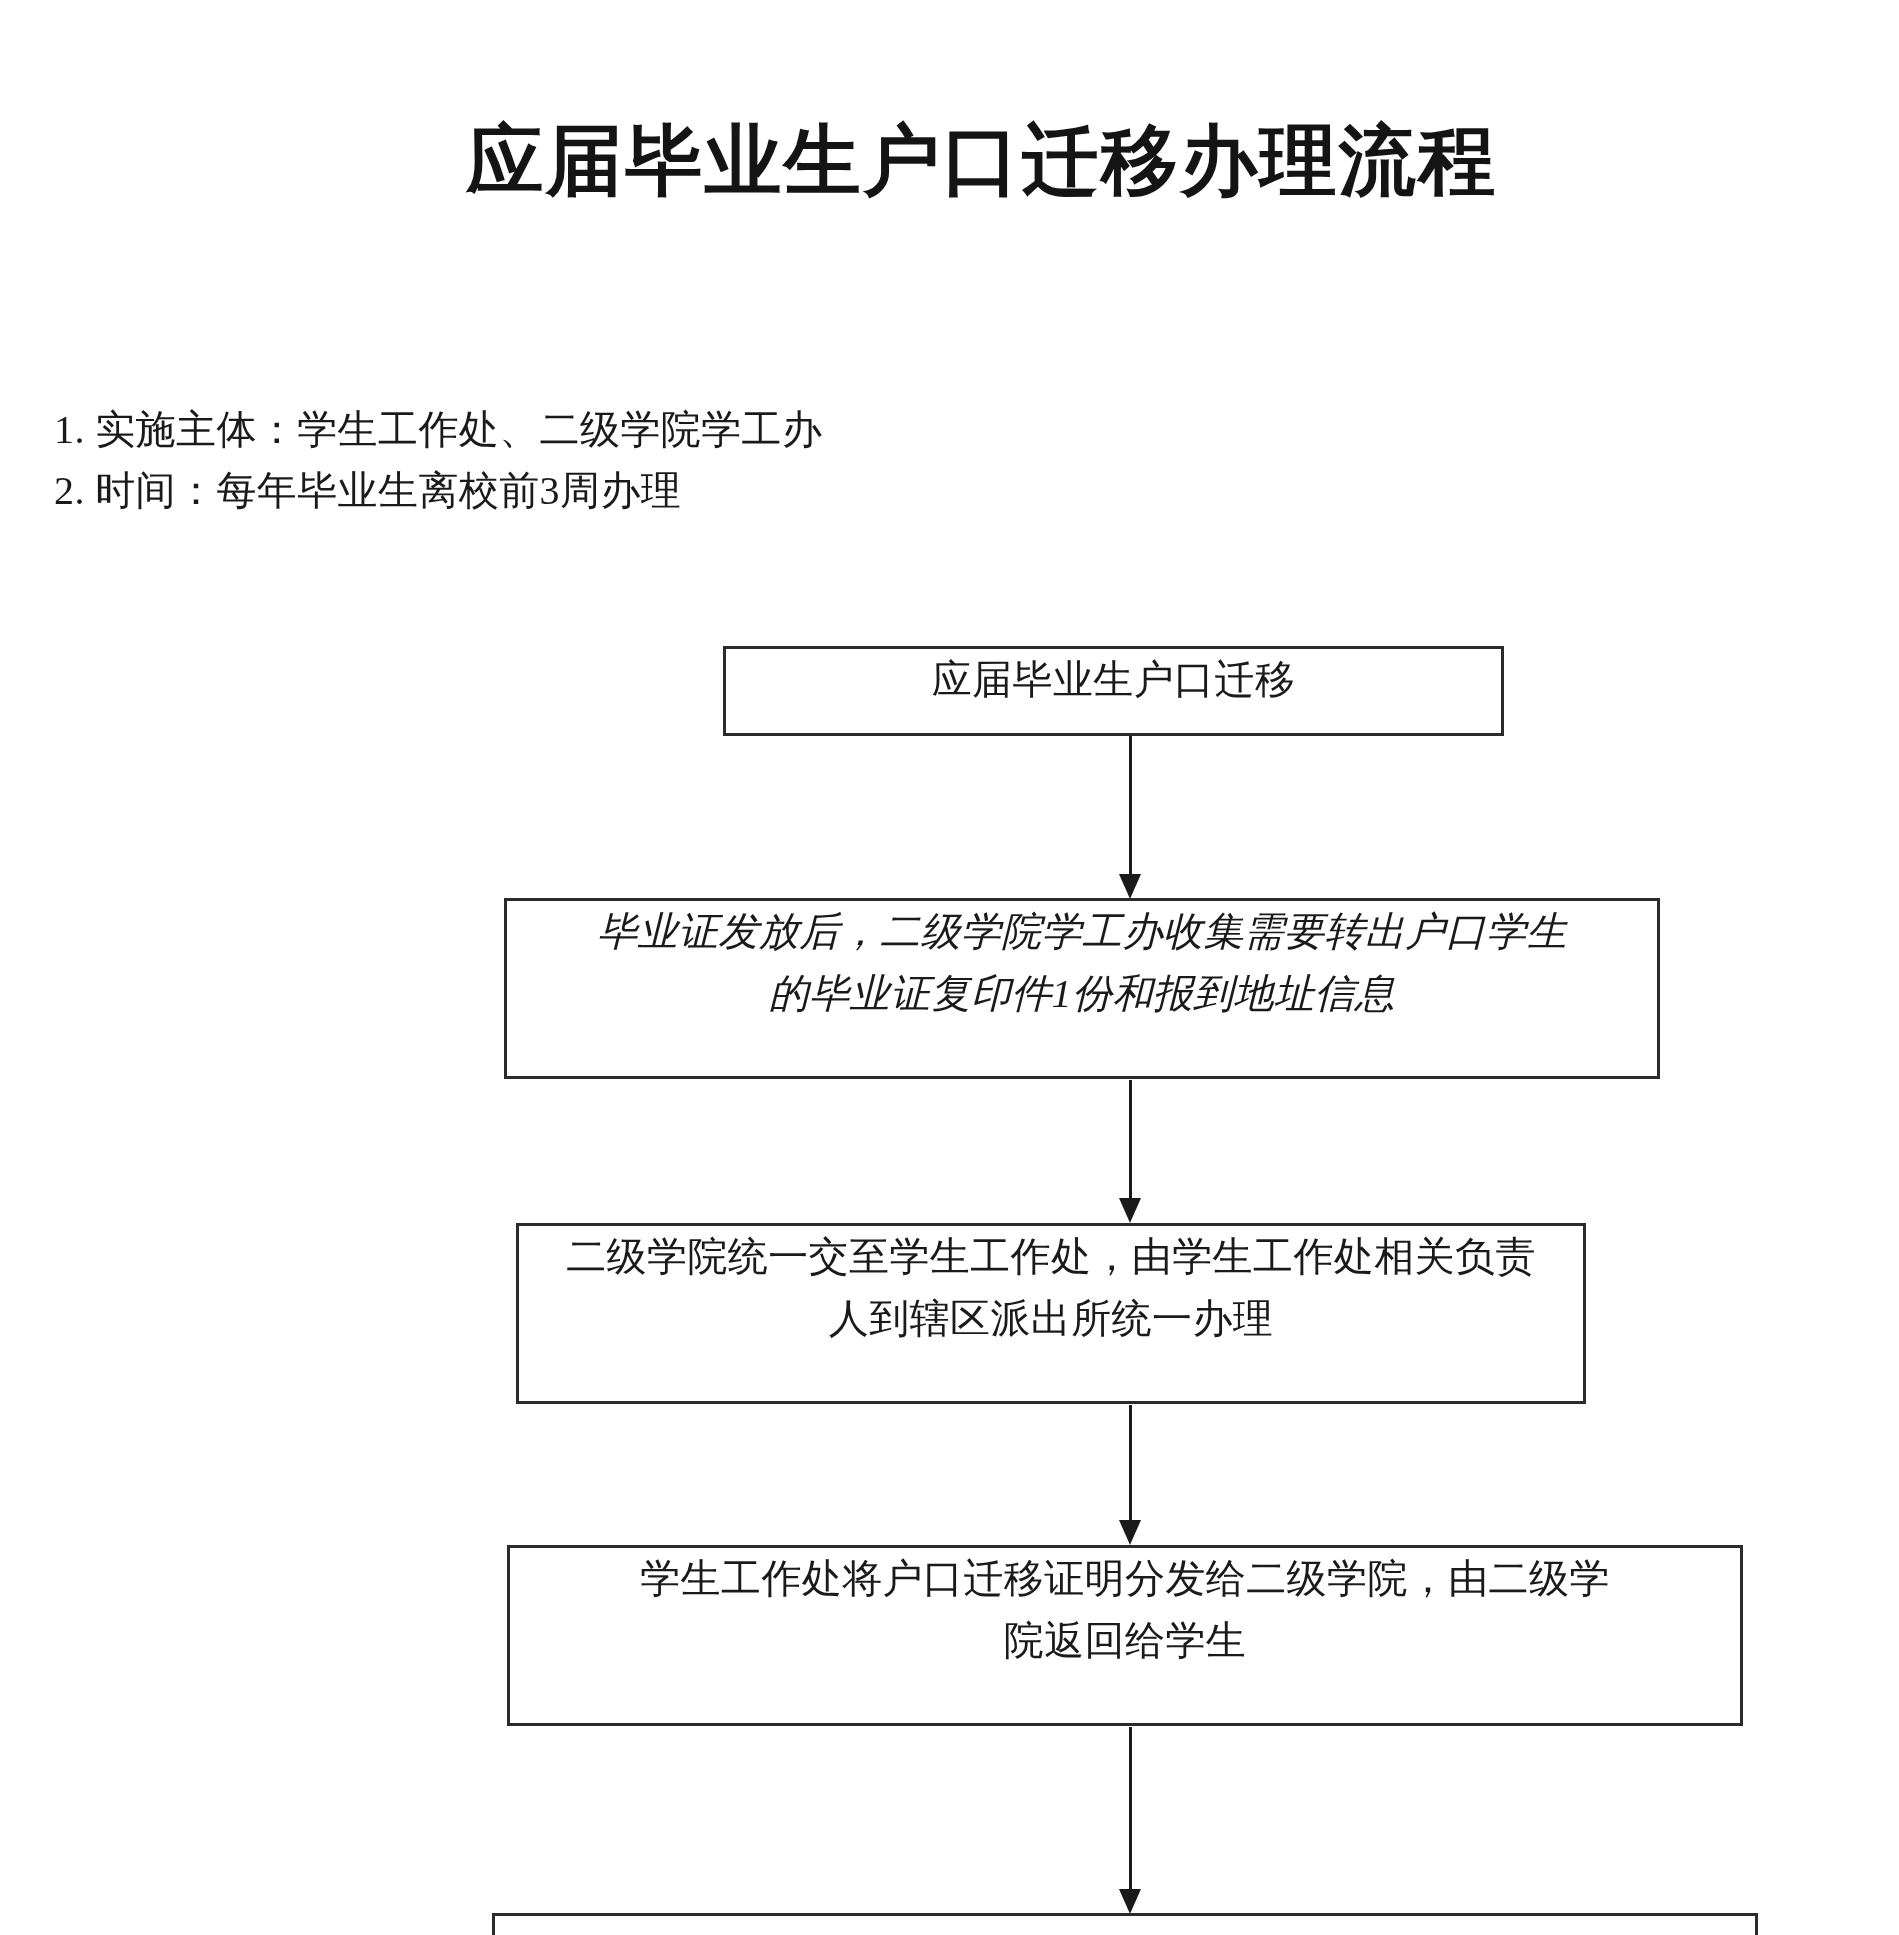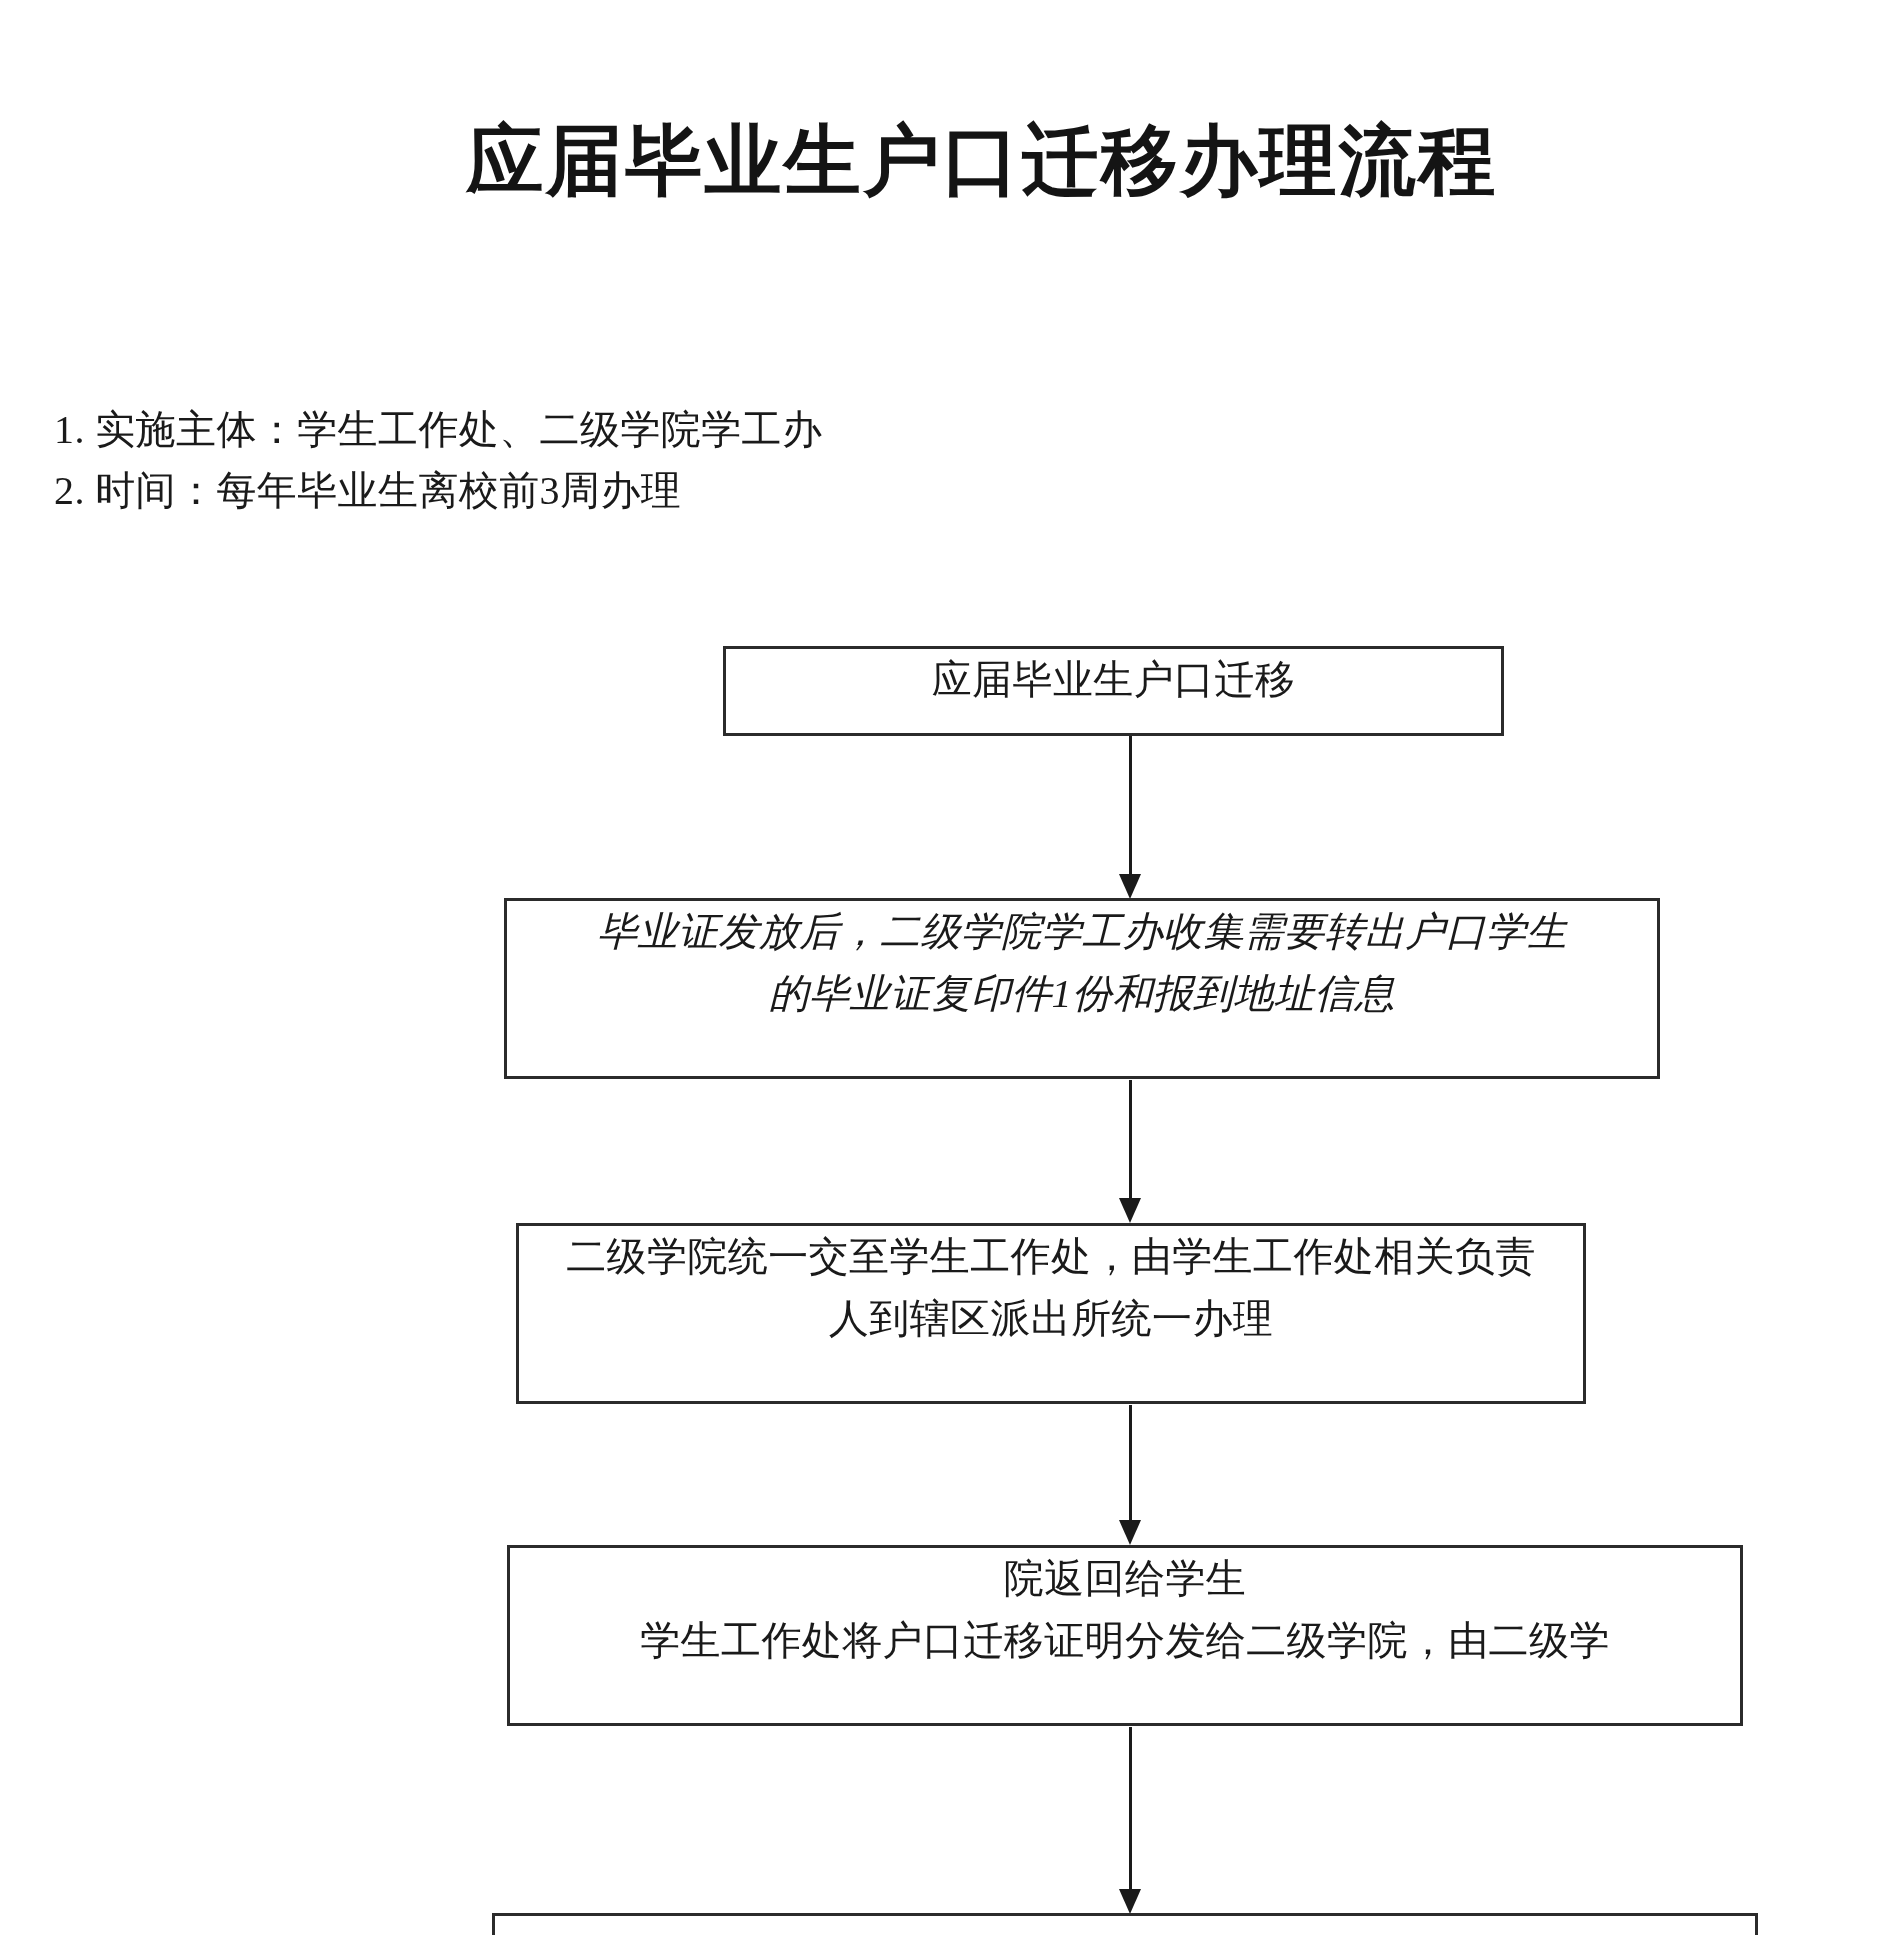--- a/index.html
+++ b/index.html
@@ -168,22 +168,22 @@
     </div>
   </div>
 
   <div class="connector" id="arrow-3">
     <div class="shaft"></div>
     <div class="head"></div>
   </div>
 
   <div class="flow-box" id="box-4">
     <div class="box-text">
+      <span class="ln">学生工作处将户口迁移证明分发给二级学院，由二级学</span>
       <span class="ln">院返回给学生</span>
-      <span class="ln">学生工作处将户口迁移证明分发给二级学院，由二级学</span>
     </div>
   </div>
 
   <div class="connector" id="arrow-4">
     <div class="shaft"></div>
     <div class="head"></div>
   </div>
 
   <div class="flow-box" id="box-5">
     

